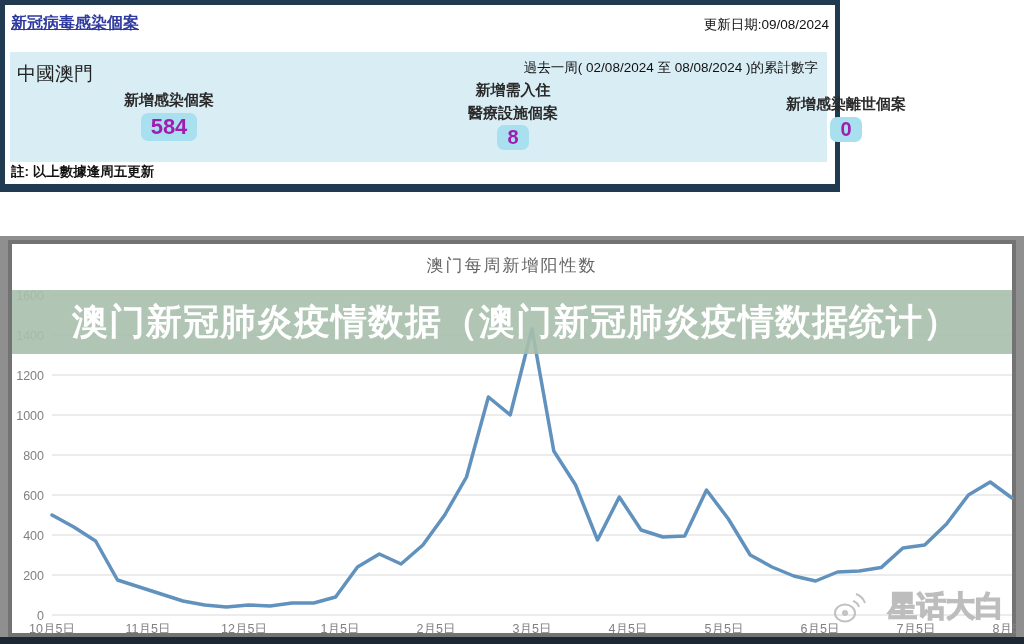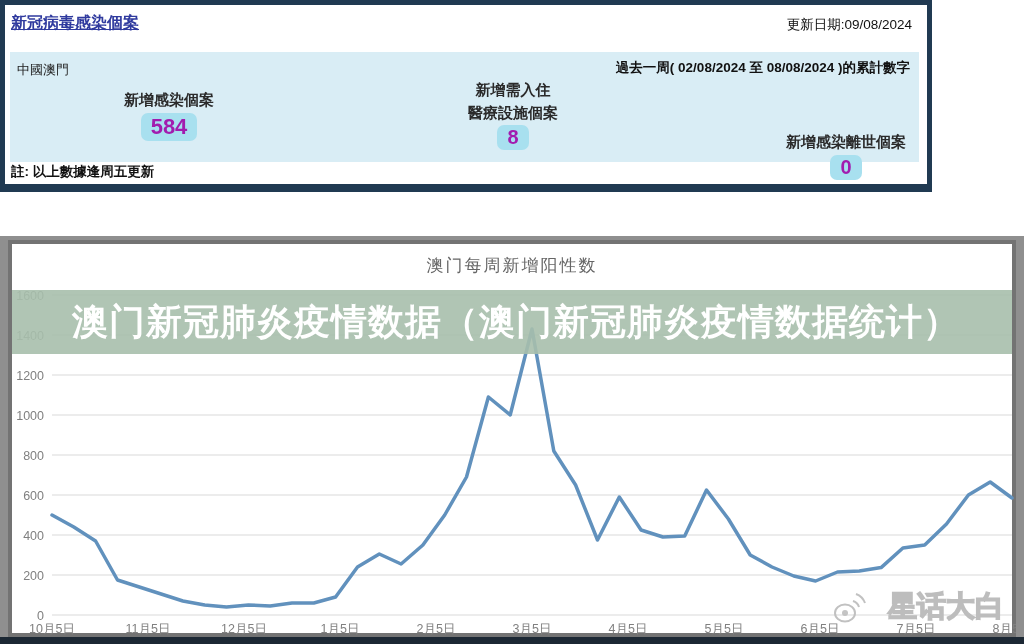--- a/index.html
+++ b/index.html
@@ -1,26 +1,26 @@
 <!DOCTYPE html>
 <html><head>
 <meta charset="utf-8">
 <style>
   html,body{margin:0;padding:0;background:#fff;font-family:"Liberation Sans","DejaVu Sans",sans-serif;}
   .page{position:relative;width:1024px;height:644px;overflow:hidden;background:#fff;}
 
   
-  .top-panel{position:absolute;left:0;top:0;width:932px;height:192px;background:#fff;
+  .top-panel{position:absolute;left:0;top:0;width:840px;height:192px;background:#fff;
     border:5px solid #203a52;border-bottom-width:8px;box-sizing:border-box;}
   .link-row{position:absolute;left:6px;top:8px;right:6px;height:26px;}
   .covid-link{font-size:16px;font-weight:bold;color:#2f3a9e;text-decoration:underline;cursor:pointer;}
-  .update-date{position:absolute;right:9px;top:3px;font-size:13.5px;color:#111;}
+  .update-date{position:absolute;right:0;top:3px;font-size:13.5px;color:#111;}
   .blue-box{position:absolute;left:5px;right:8px;top:47px;height:110px;background:#d9edf5;}
-  .region-label{position:absolute;left:7px;top:9px;font-size:13px;color:#222;}
-  .period-label{position:absolute;right:9px;top:7px;font-size:13.5px;font-weight:bold;color:#111;margin-left:22px;}
+  .region-label{position:absolute;left:7px;top:9px;font-size:19px;color:#222;}
+  .period-label{position:absolute;right:9px;top:7px;font-size:13.5px;font-weight:normal;color:#111;margin-left:22px;}
   .stat-col{position:absolute;width:300px;display:flex;flex-direction:column;align-items:center;gap:3px;}
   .stat-col .lbl{font-size:15px;font-weight:600;color:#2a2a2a;line-height:1.3;text-align:center;}
   .pill{display:inline-block;background:#a8e0ef;border-radius:7px;padding:1px 10px;
     font-weight:bold;color:#a21caf;}
   .pill.big{font-size:22px;}
   .pill.small{font-size:20px;}
   .note-text{position:absolute;left:6px;bottom:3px;font-size:13.5px;font-weight:bold;color:#111;}
 
   
   .gray-band{position:absolute;left:0;top:236px;width:1024px;height:401px;background:#8f8f8f;}
@@ -57,21 +57,21 @@
 
       <div class="stat-col" style="left:9px;top:38px;justify-content:center;">
         <span class="lbl">新增感染個案</span>
         <span class="pill big">584</span>
       </div>
       <div class="stat-col" style="left:353px;top:28px;">
         <span class="lbl">新增需入住</span>
         <span class="lbl">醫療設施個案</span>
         <span class="pill small">8</span>
       </div>
-      <div class="stat-col" style="left:686px;top:42px;margin-top:38px;">
+      <div class="stat-col" style="left:686px;top:42px;">
         <span class="lbl">新增感染離世個案</span>
         <span class="pill small">0</span>
       </div>
     </div>
     <div class="note-text">註: 以上數據逢周五更新</div>
   </div>
 
   <div class="gray-band"></div>
 
   <div class="chart-panel">

